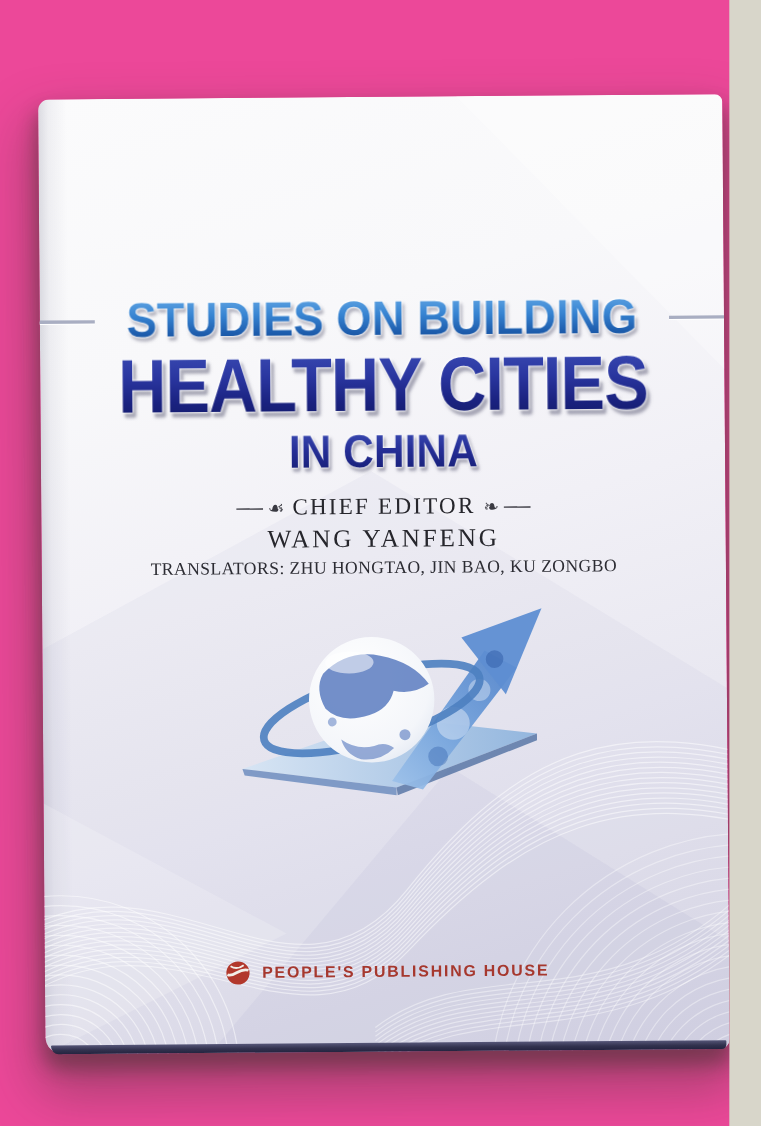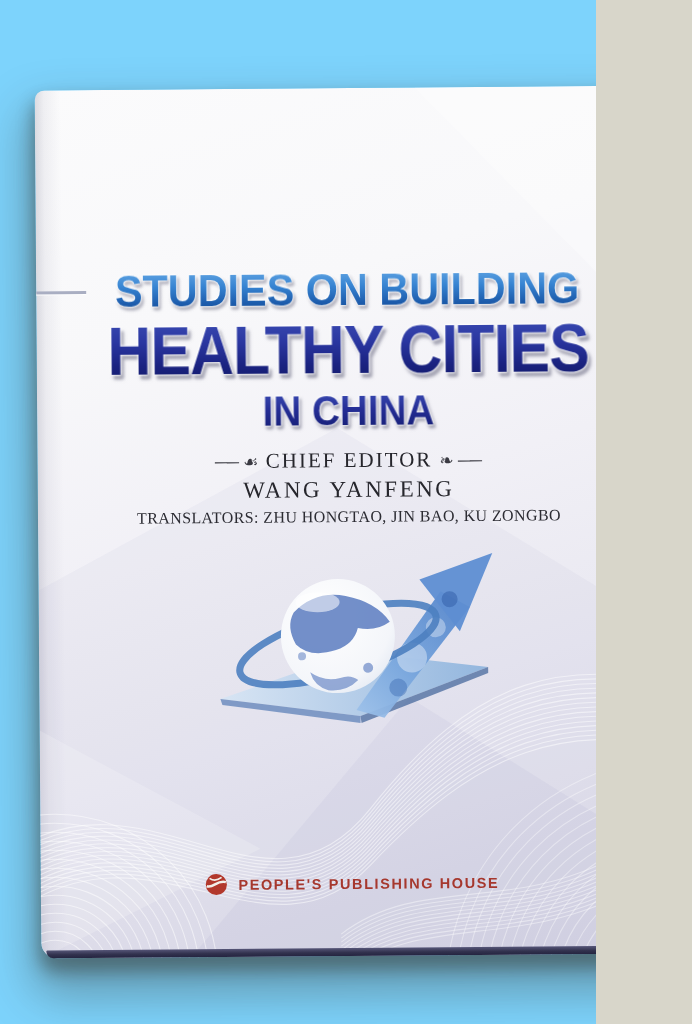--- a/index.html
+++ b/index.html
@@ -2,26 +2,26 @@
 <html><head>
 <meta charset="utf-8">
 <style>
   html,body{margin:0;padding:0;}
   body{
     width:692px;height:1024px;overflow:hidden;
     font-family:"Liberation Sans", sans-serif;
     background:#d8d6ca;
   }
   .scene{
-    position:relative;width:596px;height:1024px;overflow:hidden;
+    position:relative;width:663px;height:1024px;overflow:hidden;
     background:
       radial-gradient(120% 60% at 80% 0%, rgba(255,255,255,.25), rgba(255,255,255,0) 60%),
       radial-gradient(90% 40% at 0% 100%, rgba(40,40,30,.28), rgba(40,40,30,0) 55%),
       linear-gradient(175deg,#e2e0d5 0%, #dcdacd 30%, #ccc9bc 55%, #b1af a0 75%, #a5a395 88%, #a09e90 100%);
-    background-color:#7dd3fc;
+    background-color:#ec4899;
   }
   .book{
     position:absolute;left:38px;top:88px;width:622px;height:868px;
     transform:rotate(-0.45deg);
     border-radius:10px 7px 9px 16px;
     background:
       linear-gradient(90deg, rgba(105,105,130,.22) 0px, rgba(130,130,155,.10) 9px, rgba(255,255,255,0) 26px),
       linear-gradient(163deg,#fbfbfc 0%, #f8f8fa 26%, #f1f0f6 48%, #e9e8f1 68%, #e0dfeb 86%, #dad9e6 100%);
     box-shadow:0 12px 16px 2px rgba(45,43,33,.40), 0 28px 46px 10px rgba(55,53,43,.35);
   }

